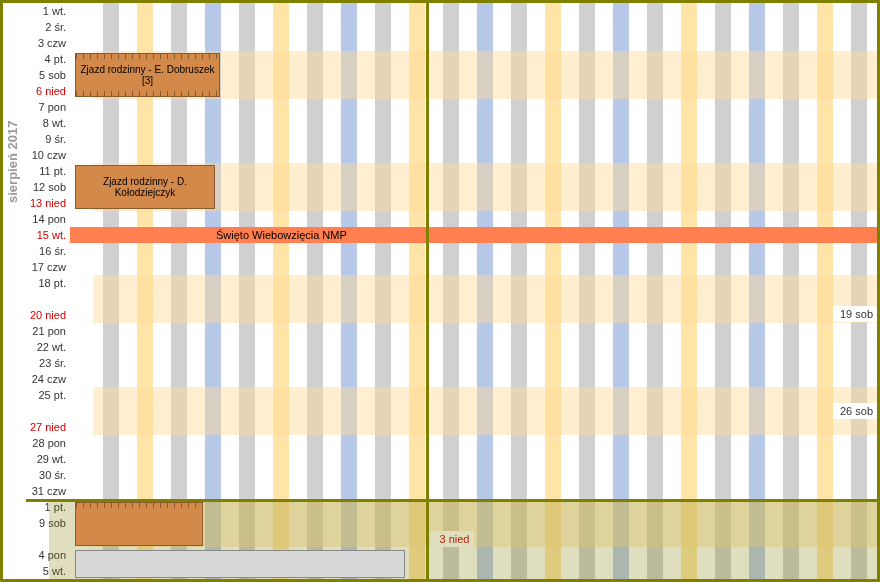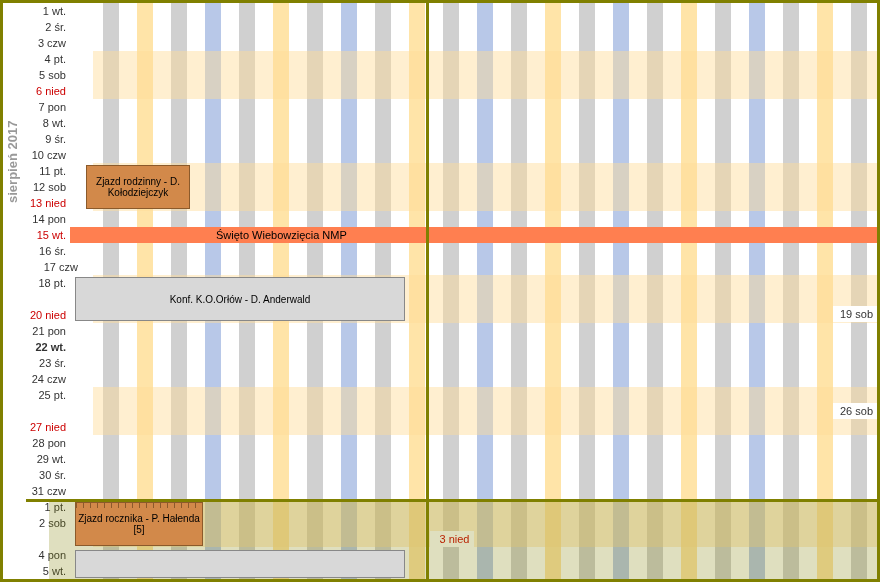--- a/index.html
+++ b/index.html
@@ -107,39 +107,39 @@
         </div>
         <div class="day-row" style="top: 208px;">
           <div class="day-label">14 pon</div>
         </div>
         <div class="day-row" style="top: 224px;">
           <div class="day-label hol">15 wt.</div>
         </div>
         <div class="day-row" style="top: 240px;">
           <div class="day-label">16 śr.</div>
         </div>
-        <div class="day-row" style="top: 256px; margin-left: 12px;">
+        <div class="day-row" style="top: 256px;">
           <div class="day-label">17 czw</div>
         </div>
         <div class="row-weekend" style="top: 272px;"></div>
         <div class="day-row" style="top: 272px;">
           <div class="day-label">18 pt.</div>
         </div>
         <div class="row-weekend" style="top: 288px;"></div>
         <div class="day-row" style="top: 303px; justify-content: flex-end;">
           <div class="day-label">19 sob</div>
         </div>
         <div class="row-weekend" style="top: 304px;"></div>
         <div class="day-row" style="top: 304px;">
           <div class="day-label sun">20 nied</div>
         </div>
         <div class="day-row" style="top: 320px;">
           <div class="day-label">21 pon</div>
         </div>
-        <div class="day-row" style="top: 336px; font-weight: bold;">
+        <div class="day-row" style="top: 336px;">
           <div class="day-label">22 wt.</div>
         </div>
         <div class="day-row" style="top: 352px;">
           <div class="day-label">23 śr.</div>
         </div>
         <div class="day-row" style="top: 368px;">
           <div class="day-label">24 czw</div>
         </div>
         <div class="row-weekend" style="top: 384px;"></div>
         <div class="day-row" style="top: 384px;">
@@ -164,21 +164,21 @@
         </div>
         <div class="day-row" style="top: 480px;">
           <div class="day-label">31 czw</div>
         </div>
         <div class="row-weekend" style="top: 496px;"></div>
         <div class="day-row" style="top: 496px;">
           <div class="day-label">1 pt.</div>
         </div>
         <div class="row-weekend" style="top: 512px;"></div>
         <div class="day-row" style="top: 512px;">
-          <div class="day-label">2 sob</div>
+          <div class="day-label">9 sob</div>
         </div>
         <div class="row-weekend" style="top: 528px;"></div>
         <div class="day-row" style="top: 528px; justify-content: center;">
           <div class="day-label sun">3 nied</div>
         </div>
         <div class="day-row" style="top: 544px;">
           <div class="day-label">4 pon</div>
         </div>
         <div class="day-row" style="top: 560px;">
           <div class="day-label">5 wt.</div>
@@ -186,30 +186,31 @@
       </div>
 
     <div class="vline" style="left:400px"></div>
 
     <div class="hline" style="top:496px"></div>
     <div class="month-sep-overlay" style="top:499px;bottom:0"></div>
 
     <div class="row-holiday" style="top:224px"></div>
     <div class="hol-text" style="left:190px;top:226px">Święto Wiebowzięcia NMP</div>
 
-
-    <div class="event" style="left:60px;top:162px;width:104px;height:44px">
+    <div class="event" style="left:49px;top:50px;width:145px;height:44px">
+      <div class="tick-top"></div>
+      <span>Zjazd rodzinny - E. Dobruszek [3]</span>
+      <div class="tick-bot"></div>
+    </div>
+
+    <div class="event" style="left:49px;top:162px;width:140px;height:44px">
       <span>Zjazd rodzinny - D. Kołodziejczyk</span>
     </div>
 
-    <div class="event grey" style="left:49px;top:274px;width:330px;height:44px">
-      <span>Konf. K.O.Orłów - D. Anderwald</span>
-    </div>
 
 
     <div class="event" style="left:49px;top:499px;width:128px;height:44px">
       <div class="tick-top"></div>
-      <span>Zjazd rocznika - P. Hałenda [5]</span>
     </div>
 
     <div class="event grey" style="left:49px;top:547px;width:330px;height:28px"></div>
   </div>
 </div>
 
 </body></html>

